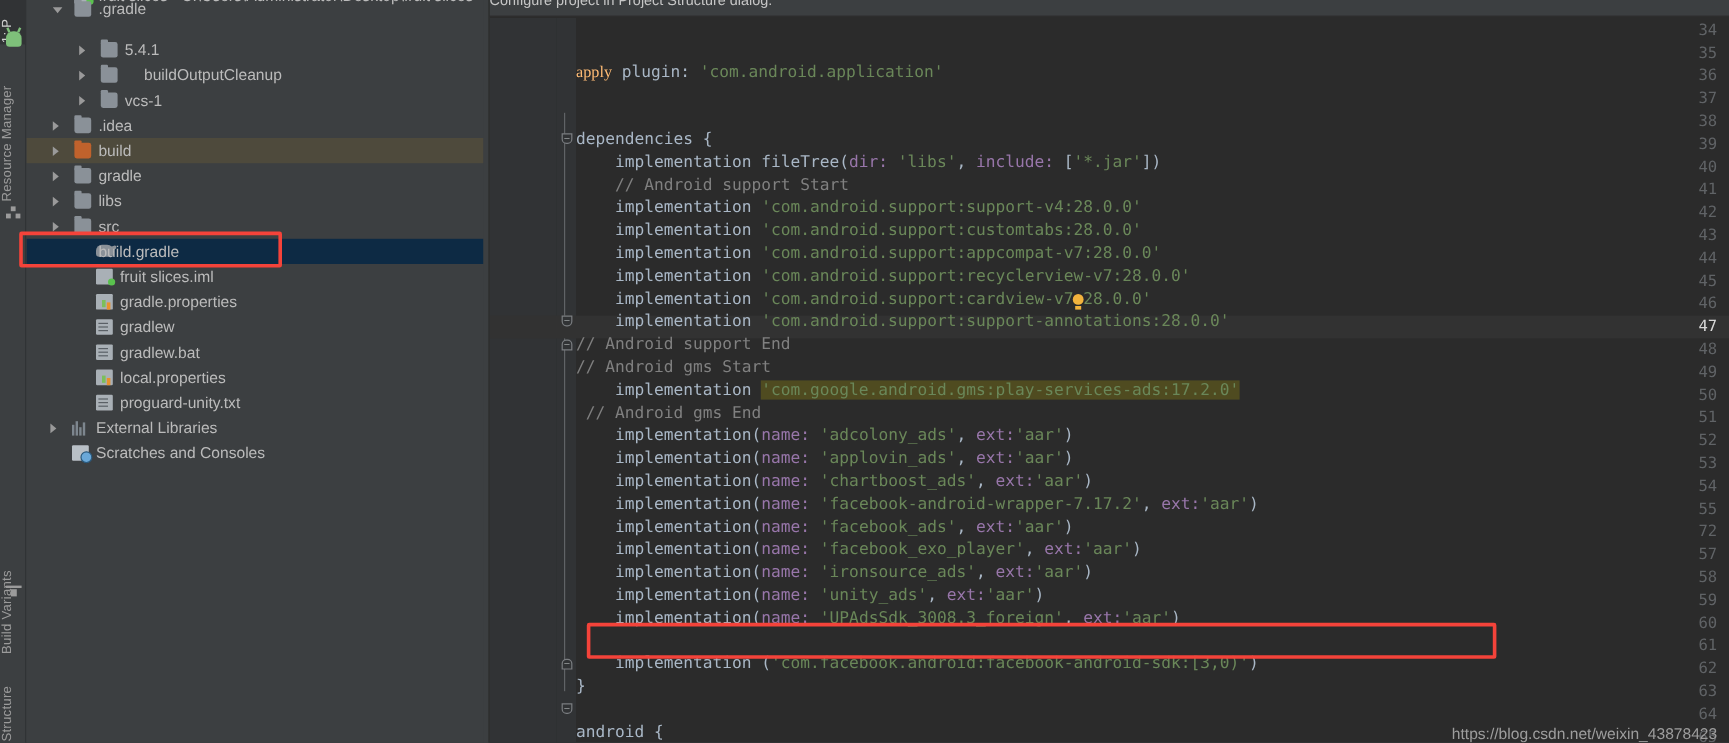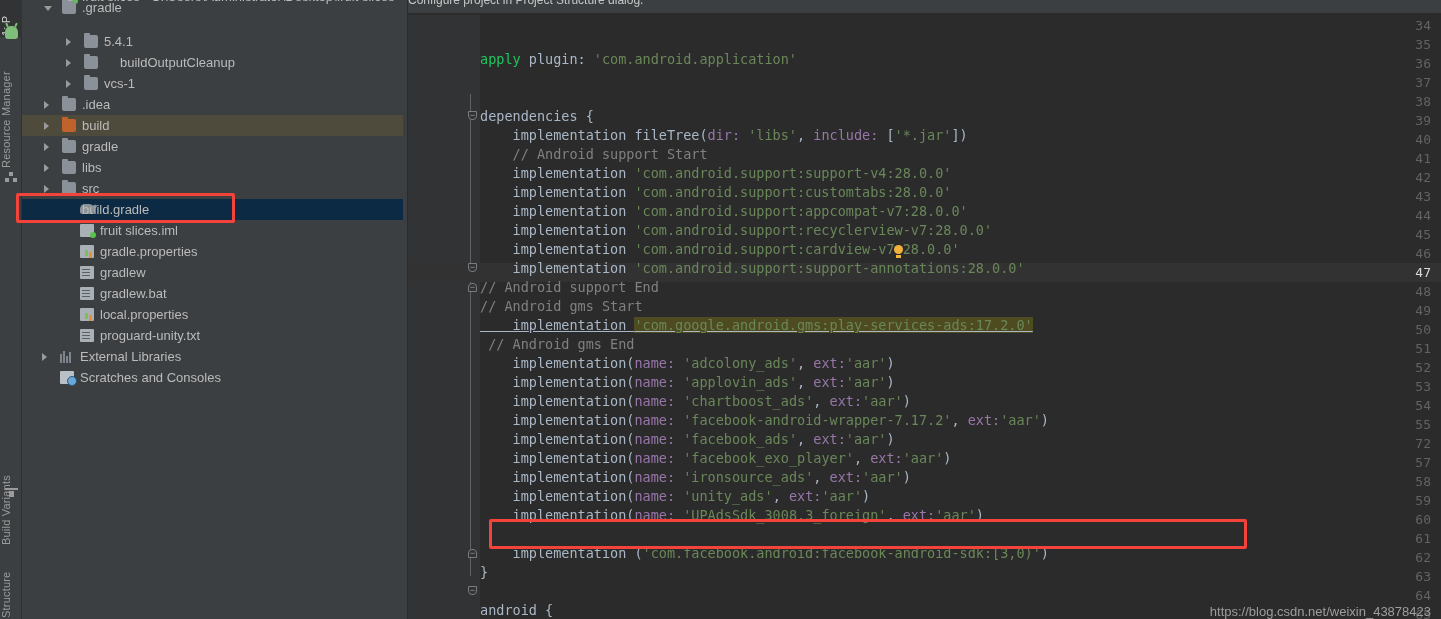--- a/index.html
+++ b/index.html
@@ -164,21 +164,21 @@
   .ln.current { color: #d8d8d8; }
   .row-cur {
     position: absolute; left: 0; width: 1033px; height: 19px;
     background: #323232;
   }
   .cl {
     position: absolute; left: 0; height: 19px; line-height: 19px;
     font-family: "DejaVu Sans Mono", monospace; font-size: 13.5px;
     color: #a9b7c6; white-space: pre;
   }
-  .kw  { color: #22c55e; }
+  .kw  { color: #fdba74; font-family: Liberation Serif, serif; }
   .str { color: #6a8759; }
   .cmt { color: #808080; }
   .nm  { color: #9876aa; }
   .id  { color: #a9b7c6; }
   .hl-str { background: #4f4b20; color: #6a8759; }
 
   .fold {
     position: absolute; width: 9px; height: 9px;
     border: 1px solid #7a7d80; color: #9a9d9f;
     font-size: 9px; line-height: 7px; text-align: center;
@@ -387,21 +387,21 @@
         <div class="cl" style="top: 111px;"><span class="id">    implementation fileTree(</span><span class="nm">dir: </span><span class="str">'libs'</span><span class="id">, </span><span class="nm">include: </span><span class="id">[</span><span class="str">'*.jar'</span><span class="id">])</span></div>
         <div class="cl" style="top: 130px;"><span class="cmt">    // Android support Start</span></div>
         <div class="cl" style="top: 149px;"><span class="id">    implementation </span><span class="str">'com.android.support:support-v4:28.0.0'</span></div>
         <div class="cl" style="top: 168px;"><span class="id">    implementation </span><span class="str">'com.android.support:customtabs:28.0.0'</span></div>
         <div class="cl" style="top: 187px;"><span class="id">    implementation </span><span class="str">'com.android.support:appcompat-v7:28.0.0'</span></div>
         <div class="cl" style="top: 206px;"><span class="id">    implementation </span><span class="str">'com.android.support:recyclerview-v7:28.0.0'</span></div>
         <div class="cl" style="top: 225px;"><span class="id">    implementation </span><span class="str">'com.android.support:cardview-v7:28.0.0'</span></div>
         <div class="cl" style="top: 244px;"><span class="id">    implementation </span><span class="str">'com.android.support:support-annotations:28.0.0'</span></div>
         <div class="cl" style="top: 263px;"><span class="cmt">// Android support End</span></div>
         <div class="cl" style="top: 282px;"><span class="cmt">// Android gms Start</span></div>
-        <div class="cl" style="top: 301px; text-decoration: underline;"><span class="id">    implementation </span><span class="hl-str">'com.google.android.gms:play-services-ads:17.2.0'</span></div>
+        <div class="cl" style="top: 301px;"><span class="id">    implementation </span><span class="hl-str">'com.google.android.gms:play-services-ads:17.2.0'</span></div>
         <div class="cl" style="top: 320px;"><span class="cmt"> // Android gms End</span></div>
         <div class="cl" style="top: 339px;"><span class="id">    implementation(</span><span class="nm">name: </span><span class="str">'adcolony_ads'</span><span class="id">, </span><span class="nm">ext:</span><span class="str">'aar'</span><span class="id">)</span></div>
         <div class="cl" style="top: 358px;"><span class="id">    implementation(</span><span class="nm">name: </span><span class="str">'applovin_ads'</span><span class="id">, </span><span class="nm">ext:</span><span class="str">'aar'</span><span class="id">)</span></div>
         <div class="cl" style="top: 377px;"><span class="id">    implementation(</span><span class="nm">name: </span><span class="str">'chartboost_ads'</span><span class="id">, </span><span class="nm">ext:</span><span class="str">'aar'</span><span class="id">)</span></div>
         <div class="cl" style="top: 396px;"><span class="id">    implementation(</span><span class="nm">name: </span><span class="str">'facebook-android-wrapper-7.17.2'</span><span class="id">, </span><span class="nm">ext:</span><span class="str">'aar'</span><span class="id">)</span></div>
         <div class="cl" style="top: 415px;"><span class="id">    implementation(</span><span class="nm">name: </span><span class="str">'facebook_ads'</span><span class="id">, </span><span class="nm">ext:</span><span class="str">'aar'</span><span class="id">)</span></div>
         <div class="cl" style="top: 434px;"><span class="id">    implementation(</span><span class="nm">name: </span><span class="str">'facebook_exo_player'</span><span class="id">, </span><span class="nm">ext:</span><span class="str">'aar'</span><span class="id">)</span></div>
         <div class="cl" style="top: 453px;"><span class="id">    implementation(</span><span class="nm">name: </span><span class="str">'ironsource_ads'</span><span class="id">, </span><span class="nm">ext:</span><span class="str">'aar'</span><span class="id">)</span></div>
         <div class="cl" style="top: 472px;"><span class="id">    implementation(</span><span class="nm">name: </span><span class="str">'unity_ads'</span><span class="id">, </span><span class="nm">ext:</span><span class="str">'aar'</span><span class="id">)</span></div>
         <div class="cl" style="top: 491px;"><span class="id">    implementation(</span><span class="nm">name: </span><span class="str">'UPAdsSdk_3008.3_foreign'</span><span class="id">, </span><span class="nm">ext:</span><span class="str">'aar'</span><span class="id">)</span></div>

